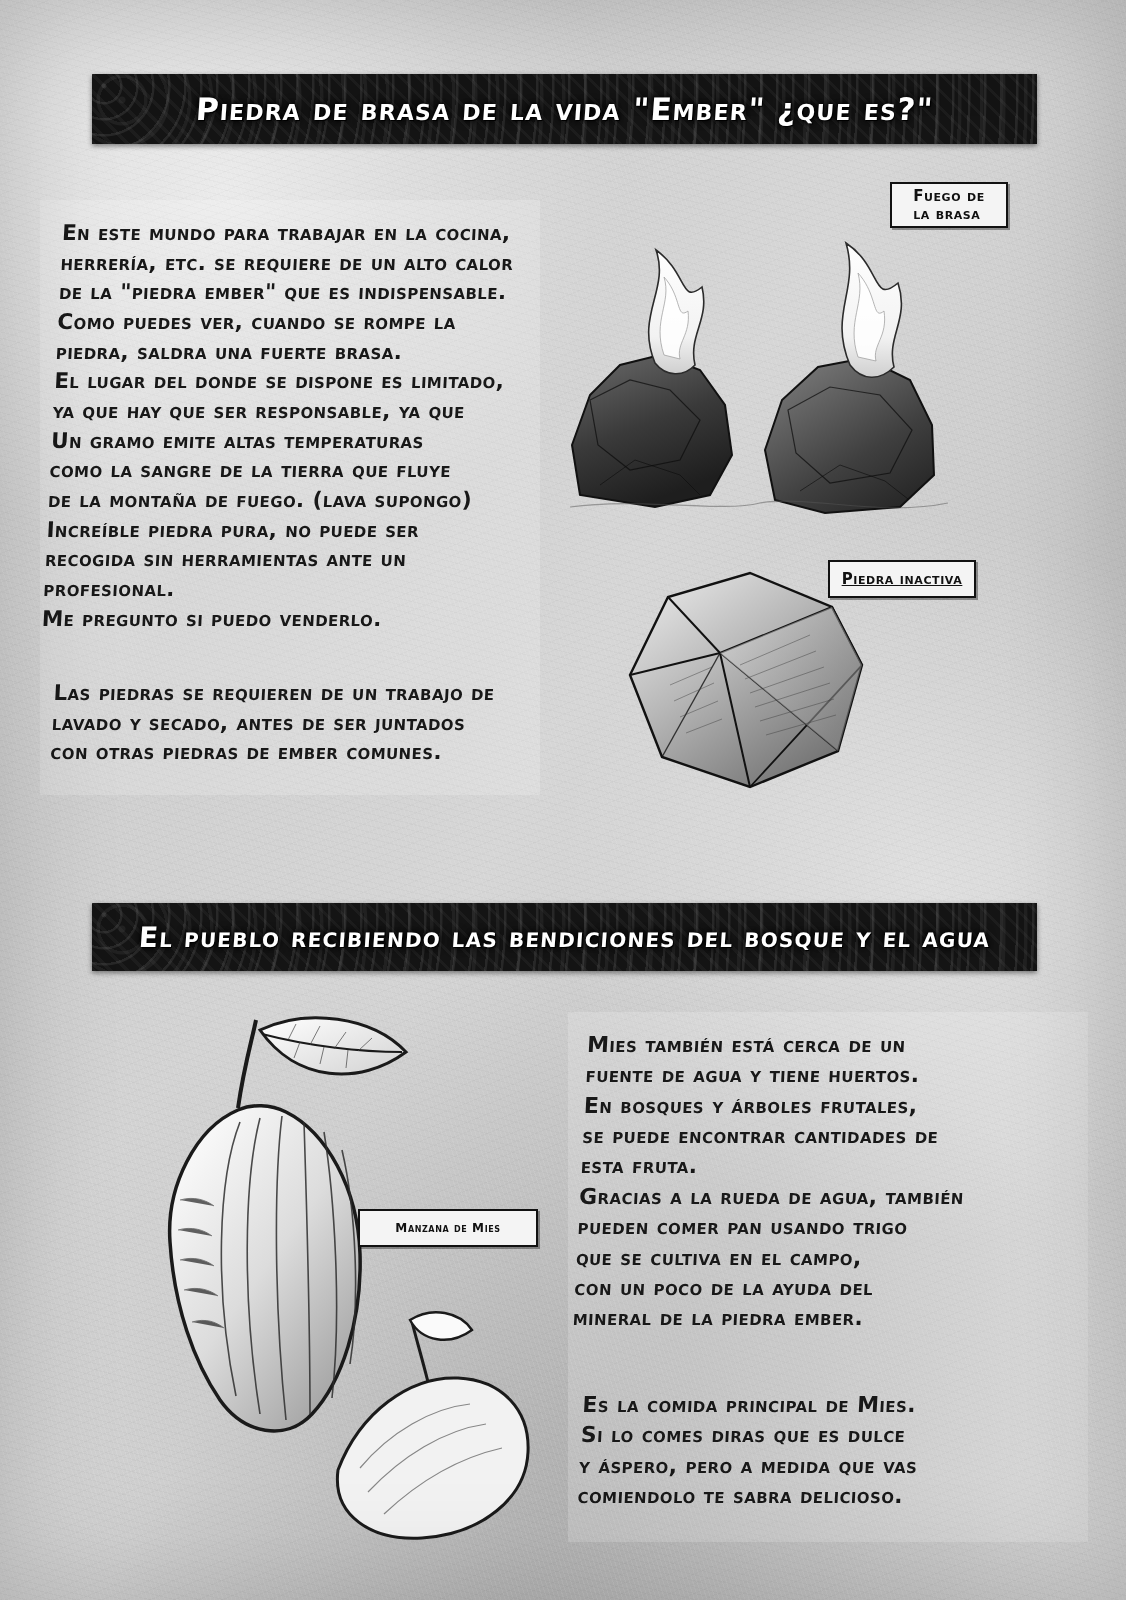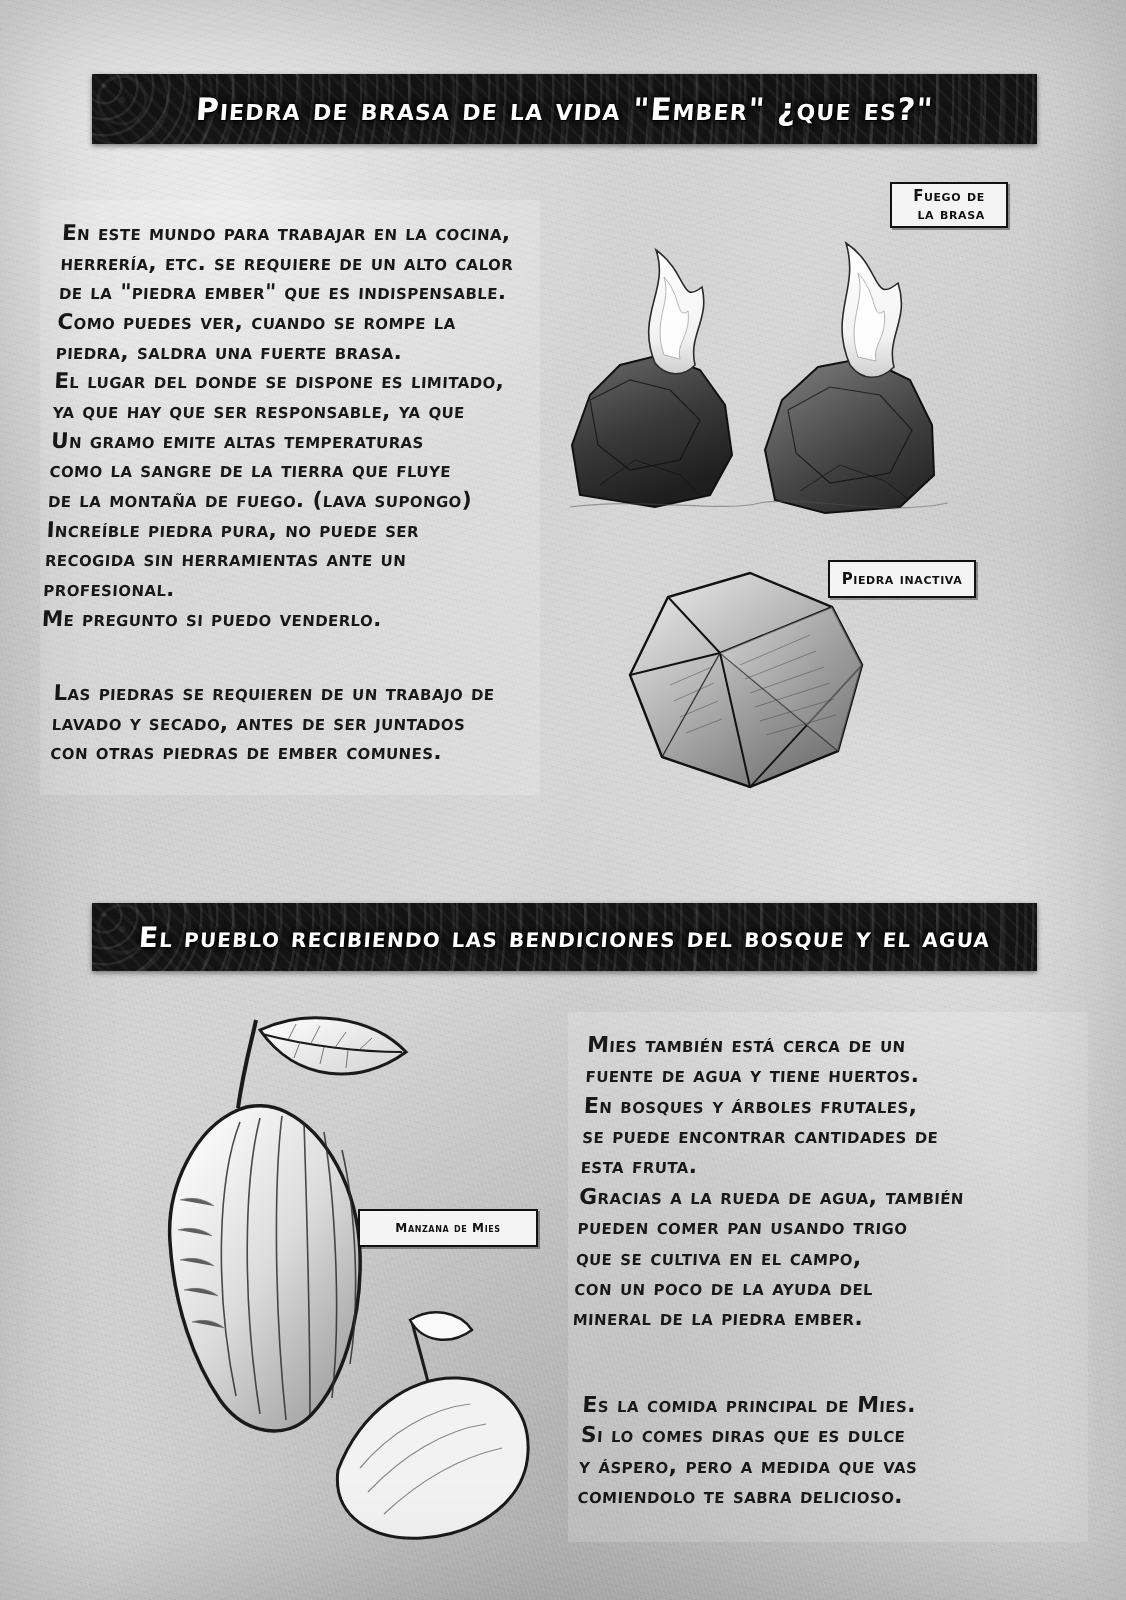--- a/index.html
+++ b/index.html
@@ -115,32 +115,32 @@
 
   
   .callout {
     position: absolute;
     background: #f4f4f4;
     border: 2px solid #111;
     box-shadow: 2px 2px 0 rgba(0,0,0,0.35);
     display: flex;
     align-items: center;
     justify-content: center;
-    text-align: right;
+    text-align: left;
     font-variant: small-caps;
     font-weight: bold;
     letter-spacing: 0.6px;
     line-height: 1.2;
     color: #111;
     white-space: pre-line;
     padding: 4px 8px;
     box-sizing: border-box;
   }
   #callout-fire { left: 890px; top: 182px; width: 118px; height: 46px; font-size: 15px; }
-  #callout-inactive { left: 828px; top: 560px; width: 148px; height: 38px; font-size: 15px; }
+  #callout-inactive { left: 828px; top: 560px; width: 148px; height: 38px; font-size: 15px; text-decoration: underline; }
   #callout-apple { left: 358px; top: 1209px; width: 180px; height: 38px; font-size: 12px; }
 
   
   .art { position: absolute; }
   #art-burning-stones { left: 560px; top: 195px; width: 400px; height: 325px; }
   #art-inactive-stone { left: 600px; top: 555px; width: 330px; height: 250px; }
   #art-fruit { left: 110px; top: 990px; width: 440px; height: 560px; }
   .art svg { display: block; width: 100%; height: 100%; }
 </style>
 </head>

